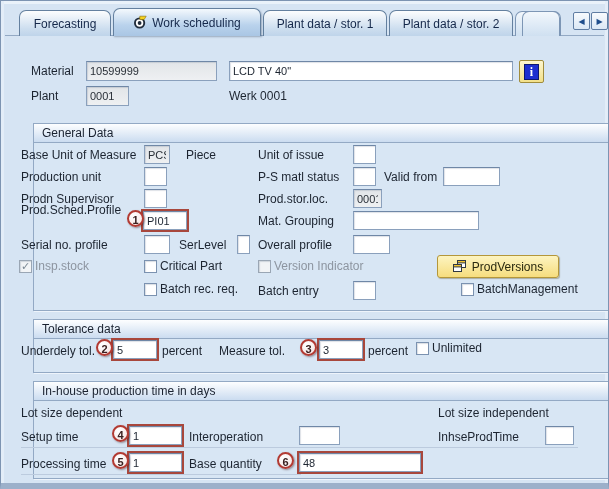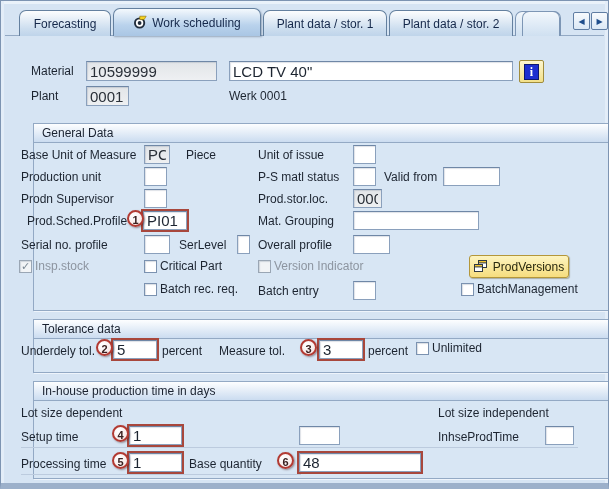--- a/index.html
+++ b/index.html
@@ -6,21 +6,21 @@
   *{box-sizing:border-box;}
   body{font-family:"Liberation Sans", sans-serif;}
   .window{
     position:relative;width:609px;height:489px;overflow:hidden;
     background:#d6e4f3;border:1px solid #7d94b2;border-bottom:6px solid #9cb0ca;
     box-shadow:inset 3px 0 0 #e3edf8, inset -3px 0 0 #e3edf8, inset 0 3px 0 #eaf2fa;
   }
   .abs{position:absolute;}
   .lbl{font-size:12px;color:#1c2430;line-height:19px;white-space:nowrap;}
   .fld{
-    height:19px;font-size:15px;color:#1c2430;padding:1px 3px;
+    height:19px;font-size:11px;color:#1c2430;padding:1px 3px;
     background:#fff;border:1px solid #8aa0bc;border-top-color:#6f87a6;
     box-shadow:inset 1px 1px 1px rgba(70,90,120,.18);outline:none;
     font-family:"Liberation Sans",sans-serif;
   }
   .fld.ro{background:linear-gradient(#e2e5e8,#eef0f2);color:#2a3038;}
   .fld.red{box-shadow:0 0 0 2px #a8473c, inset 1px 1px 1px rgba(70,90,120,.18);}
   
   .tabline{position:absolute;left:4px;right:4px;top:34px;height:1px;background:#93a9c4;}
   .tab{
     position:absolute;top:9px;height:26px;border:1px solid #64809f;border-bottom:none;
@@ -150,21 +150,21 @@
   <div class="lbl abs" style="left:257px;top:167px;">P-S matl status</div>
   <input class="fld abs" style="left: 352px; top: 166px; width: 23px;">
   <div class="lbl abs" style="left:383px;top:167px;">Valid from</div>
   <input class="fld abs" style="left: 442px; top: 166px; width: 57px;">
 
   <div class="lbl abs" style="left:20px;top:189px;">Prodn Supervisor</div>
   <input class="fld abs" style="left: 143px; top: 188px; width: 23px;">
   <div class="lbl abs" style="left:257px;top:189px;">Prod.stor.loc.</div>
   <input class="fld ro abs" style="left: 352px; top: 188px; width: 29px;" readonly="" value="0001">
 
-  <div class="lbl abs" style="left:20px;top:211px;margin-left:6px;">Prod.Sched.Profile</div>
+  <div class="lbl abs" style="left:20px;top:200px;">Prod.Sched.Profile</div>
   <div class="circ abs" style="left:126px;top:209px;">1</div>
   <input class="fld red abs" style="left: 142px; top: 210px; width: 44px;" value="PI01">
   <div class="lbl abs" style="left:257px;top:211px;">Mat. Grouping</div>
   <input class="fld abs" style="left: 352px; top: 210px; width: 126px;">
 
   <div class="lbl abs" style="left:20px;top:235px;">Serial no. profile</div>
   <input class="fld abs" style="left: 143px; top: 234px; width: 26px;">
   <div class="lbl abs" style="left:178px;top:235px;">SerLevel</div>
   <input class="fld abs" style="left: 236px; top: 234px; width: 13px;">
   <div class="lbl abs" style="left:257px;top:235px;">Overall profile</div>
@@ -175,21 +175,21 @@
     <span class="cbl">Insp.stock</span>
   </label>
   <label class="cb abs" style="left:143px;top:258px;">
     <span class="box"></span>
     <span class="cbl">Critical Part</span>
   </label>
   <label class="cb dis abs" style="left:257px;top:258px;">
     <span class="box"></span>
     <span class="cbl">Version Indicator</span>
   </label>
-  <button class="ybtn abs" style="left:468px;top:254px;width:100px;height:23px;">
+  <button class="ybtn abs" style="left:436px;top:254px;width:122px;height:23px;">
     <span style="display:inline-flex;">
       <svg width="14" height="13" viewBox="0 0 14 13">
         <rect x="4.5" y="0.5" width="8" height="7" fill="#fff" stroke="#30383f" stroke-width="1"></rect>
         <rect x="4.5" y="0.5" width="8" height="2.4" fill="#f2c430" stroke="#30383f" stroke-width="1"></rect>
         <rect x="0.5" y="4.5" width="8" height="7" fill="#fff" stroke="#30383f" stroke-width="1"></rect>
         <rect x="0.5" y="4.5" width="8" height="2.4" fill="#f2c430" stroke="#30383f" stroke-width="1"></rect>
       </svg>
     </span>
     <span>ProdVersions</span>
   </button>
@@ -223,20 +223,21 @@
 
   <div class="grp" style="left:12px;top:380px;width:585px;height:98px;">
     <div class="grp-title">In-house production time in days</div>
   </div>
   <div class="lbl abs" style="left:20px;top:403px;">Lot size dependent</div>
   <div class="lbl abs" style="left:437px;top:403px;">Lot size independent</div>
 
   <div class="lbl abs" style="left:20px;top:427px;">Setup time</div>
   <div class="circ abs" style="left:111px;top:424px;">4</div>
   <input class="fld red abs" style="left: 128px; top: 425px; width: 53px;" value="1">
+  <div class="lbl abs" style="left:188px;top:427px;">Interoperation</div>
   <input class="fld abs" style="left: 298px; top: 425px; width: 41px;">
   <div class="lbl abs" style="left:437px;top:427px;">InhseProdTime</div>
   <input class="fld abs" style="left: 544px; top: 425px; width: 29px;">
   <div class="sep" style="left:20px;top:446px;width:557px;"></div>
 
   <div class="lbl abs" style="left:20px;top:454px;">Processing time</div>
   <div class="circ abs" style="left:111px;top:451px;">5</div>
   <input class="fld red abs" style="left: 128px; top: 452px; width: 53px;" value="1">
   <div class="lbl abs" style="left:188px;top:454px;">Base quantity</div>
   <div class="circ abs" style="left:276px;top:451px;">6</div>

